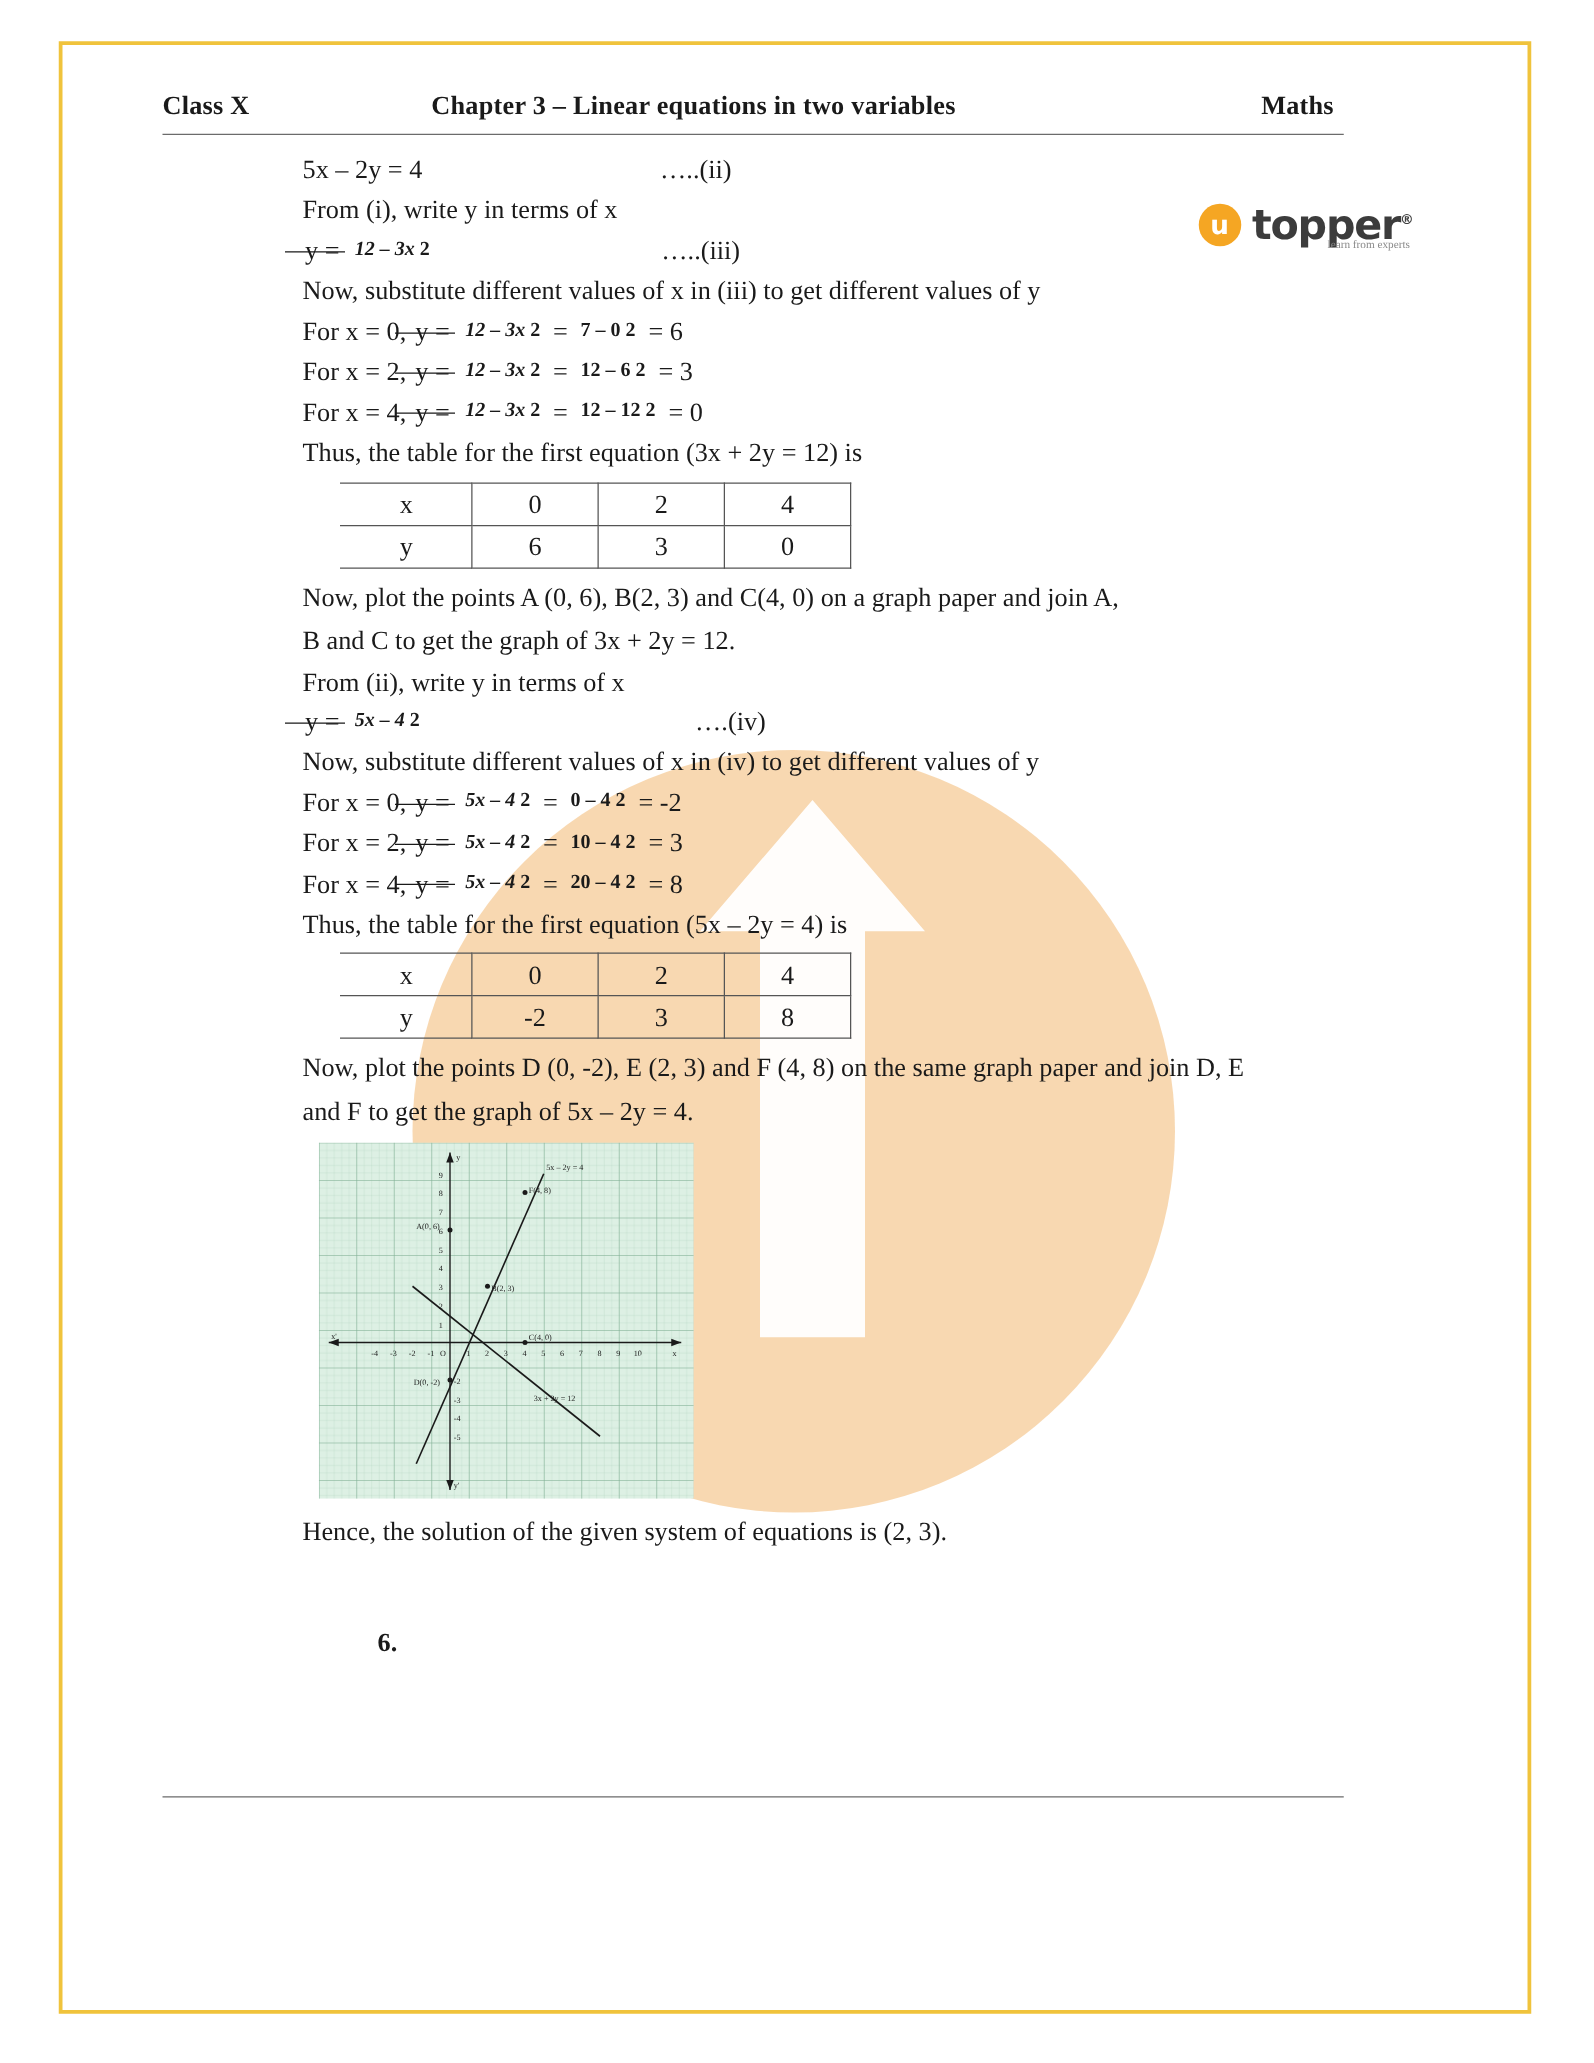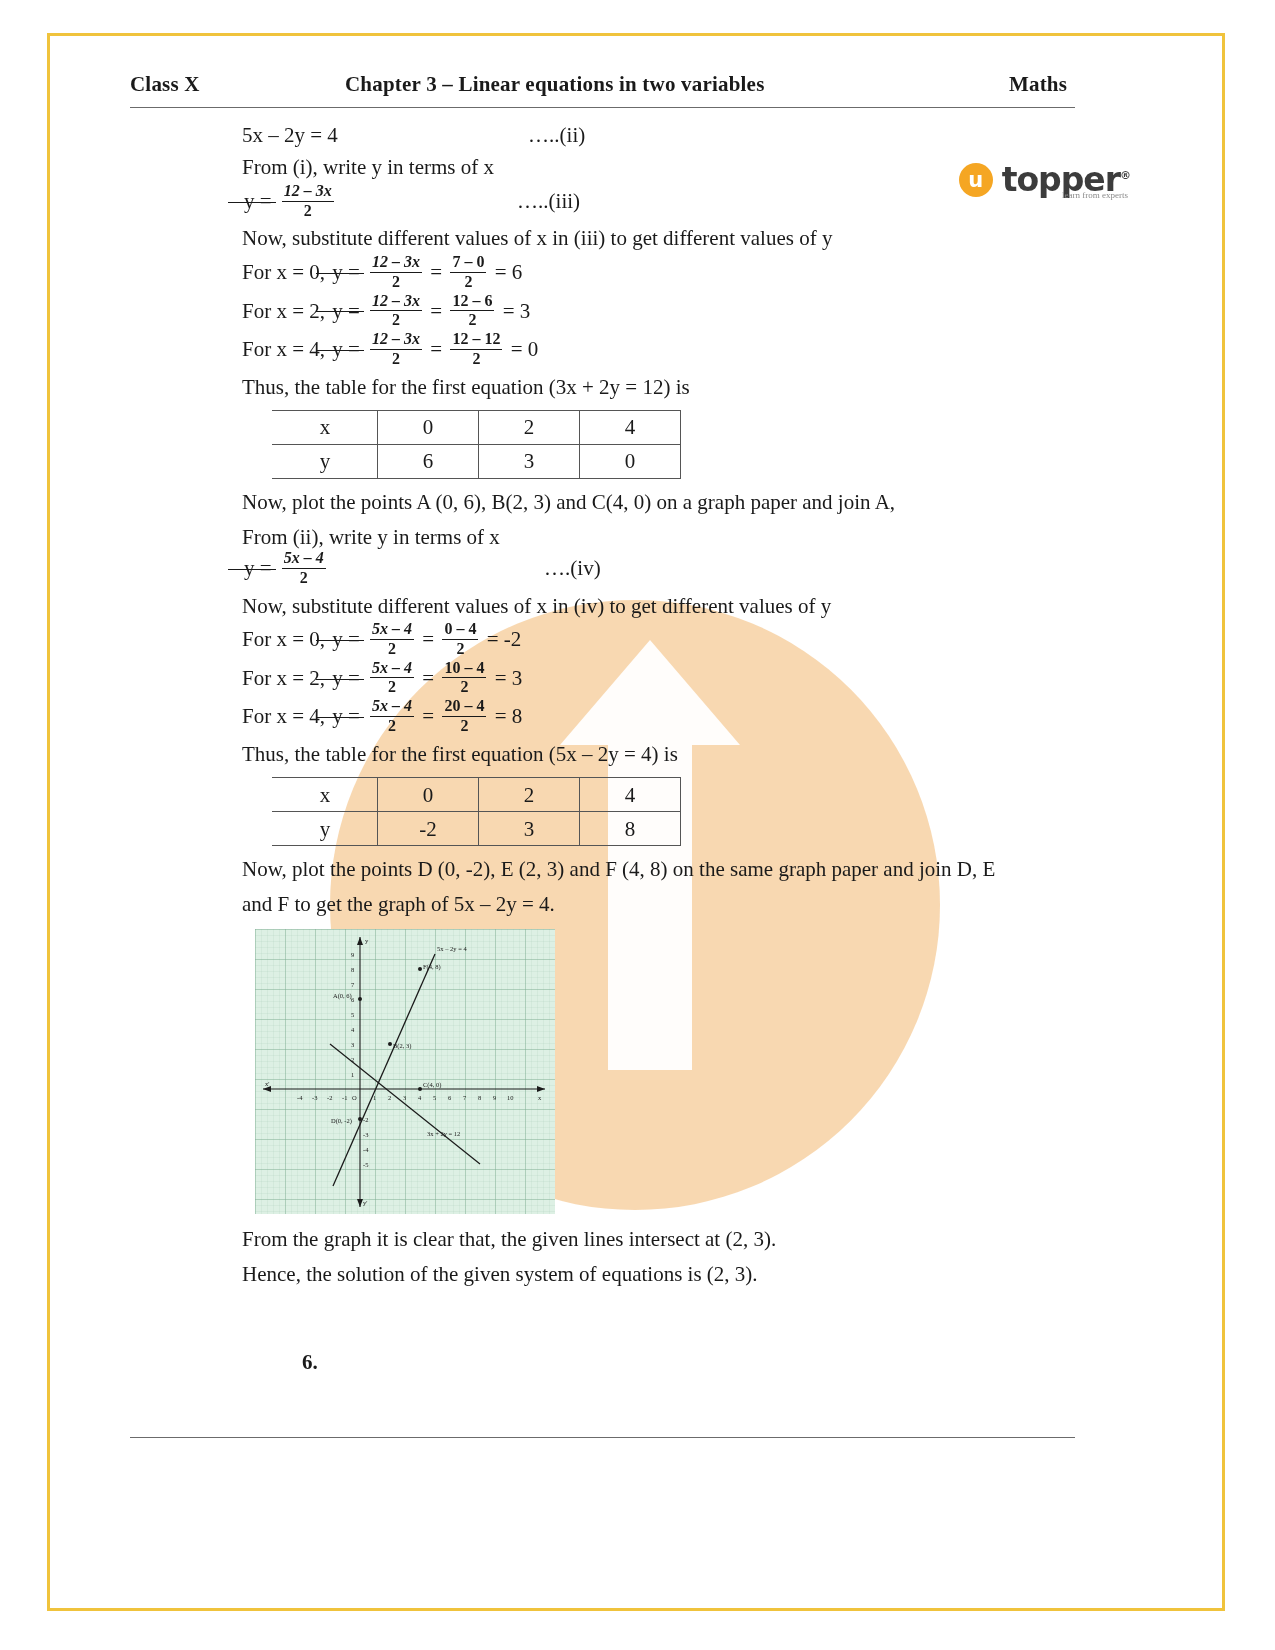--- a/index.html
+++ b/index.html
@@ -58,21 +58,21 @@
     z-index: 3;
   }
   .line { white-space: nowrap; margin-bottom: 2px; }
   .eqref { display:inline-block; }
   .pad-ii { padding-left: 185px; }
   .pad-iii { padding-left: 175px; }
   .pad-iv { padding-left: 210px; }
 
   .frac {
     display: inline-flex;
-    flex-direction: column;
+    flex-direction: row;
     align-items: center;
     vertical-align: middle;
     margin: 0 3px;
     position: relative;
     top: -2px;
   }
   .frac .num {
     font-size: 16px;
     font-weight: bold;
     font-style: italic;
@@ -313,20 +313,21 @@
         <tr>
           <td class="lbl">y</td>
           <td>6</td>
           <td>3</td>
           <td>0</td>
         </tr>
       </tbody>
         </table>
 
       <div class="para">Now, plot the points A (0, 6), B(2, 3) and C(4, 0) on a graph paper and join A,</div>
+      <div class="para">B and C to get the graph of 3x + 2y = 12.</div>
       <div class="para">From (ii), write y in terms of x</div>
 
       <div class="line">
         <span class="strike-y">y =</span>
         <span class="frac">
           <span class="num">5x – 4</span>
           <span class="bar"></span>
           <span class="den">2</span>
         </span>
         <span class="eqref pad-iv">….(iv)</span>
@@ -481,21 +482,20 @@
 
           <text x="108" y="193">-2</text>
           <text x="108" y="208">-3</text>
           <text x="108" y="223">-4</text>
           <text x="108" y="238">-5</text>
         </g>
       </svg>
     </div>
 
     <div class="body-block" style="margin-top:6px">
-      <div class="para">From the graph it is clear that, the given lines intersect at (2, 3).</div>
       <div class="para">Hence, the solution of the given system of equations is (2, 3).</div>
       <div class="question-num">6.</div>
     </div>
 
   </div>
 
   <div class="footer-rule"></div>
 
 </div>
 

